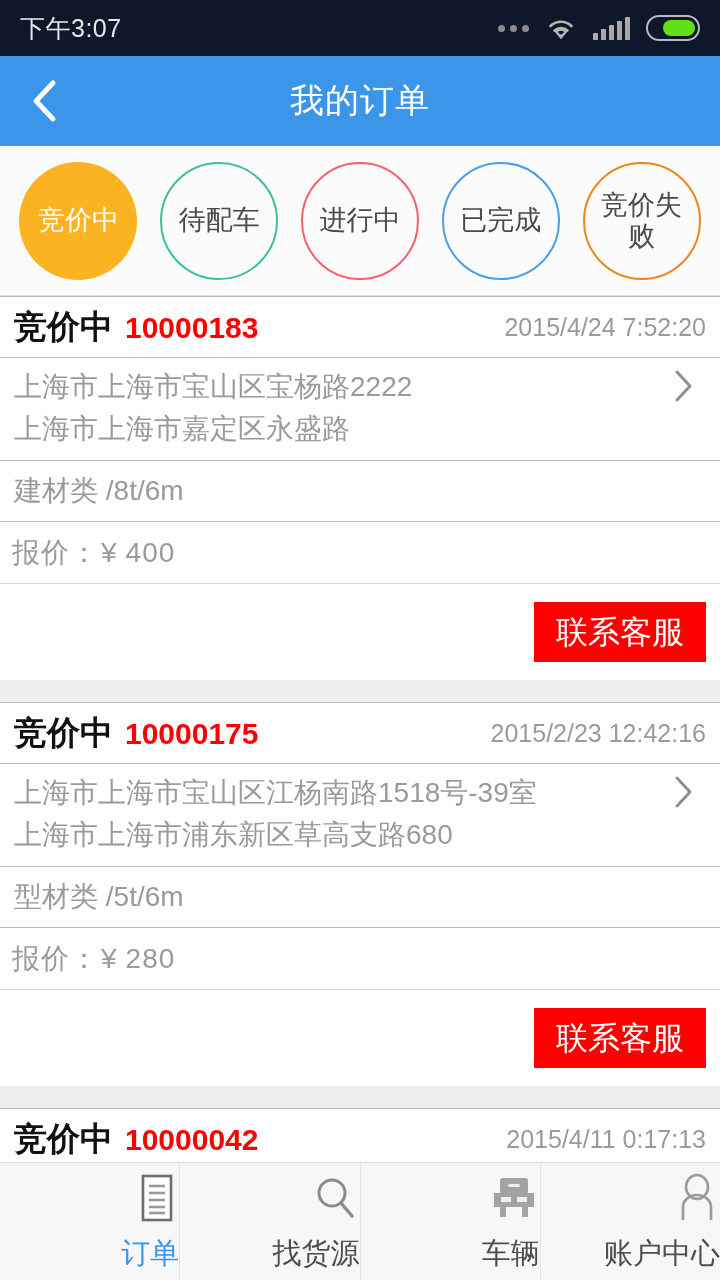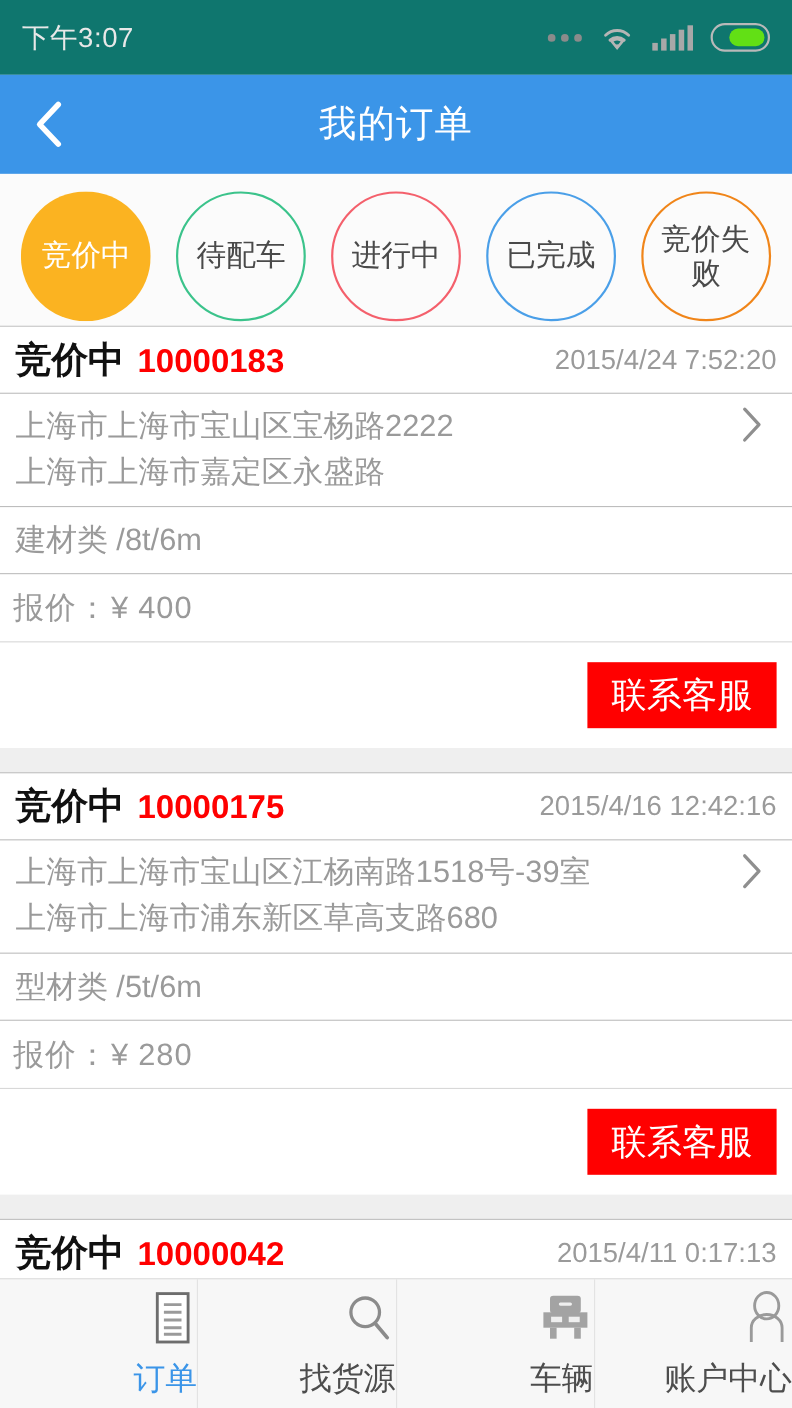--- a/index.html
+++ b/index.html
@@ -5,21 +5,21 @@
   * { margin:0; padding:0; box-sizing:border-box; }
   html, body {
     width:720px; height:1280px;
     font-family:"Liberation Sans","DejaVu Sans",sans-serif;
     background:#efefef; overflow:hidden;
   }
   .phone { position:relative; width:720px; height:1280px; background:#efefef; }
 
   
   .statusbar {
-    height:68px; background:#0f766e; display:flex; align-items:center;
+    height:56px; background:#0f172a; display:flex; align-items:center;
     padding:0 20px; justify-content:space-between;
   }
   .sb-time { color:#e8e8e8; font-size:25px; letter-spacing:.5px; }
   .sb-right { display:flex; align-items:center; gap:16px; }
   .dots { display:flex; gap:5px; align-items:center; }
   .dots i { width:7px; height:7px; border-radius:50%; background:#8b8b8b; display:block; }
   .wifi { width:32px; height:24px; position:relative; }
   .signal { display:flex; align-items:flex-end; gap:3px; height:24px; }
   .signal i { width:5px; background:#a8a8a8; display:block; }
   .signal i:nth-child(1){height:7px;}
@@ -214,21 +214,21 @@
         <button class="btn-contact">联系客服</button>
       </div>
     </div>
 
     <div class="card">
       <div class="card-head">
         <span class="ch-left">
           <span class="ch-status">竞价中</span>
           <span class="ch-id">10000175</span>
         </span>
-        <span class="ch-time">2015/4/16 12:42:16</span>
+        <span class="ch-time">2015/2/23 12:42:16</span>
       </div>
       <div class="card-addr">
         <div class="addr-lines">
           <div class="addr">上海市上海市宝山区江杨南路1518号-39室</div>
           <div class="addr">上海市上海市浦东新区草高支路680</div>
         </div>
         <div class="chevron">
           <svg width="26" height="40" viewBox="0 0 26 40">
             <polyline points="7,6 20,20 7,34" fill="none" stroke="#8f8f8f" stroke-width="3" stroke-linecap="round" stroke-linejoin="round"></polyline>
           </svg>

